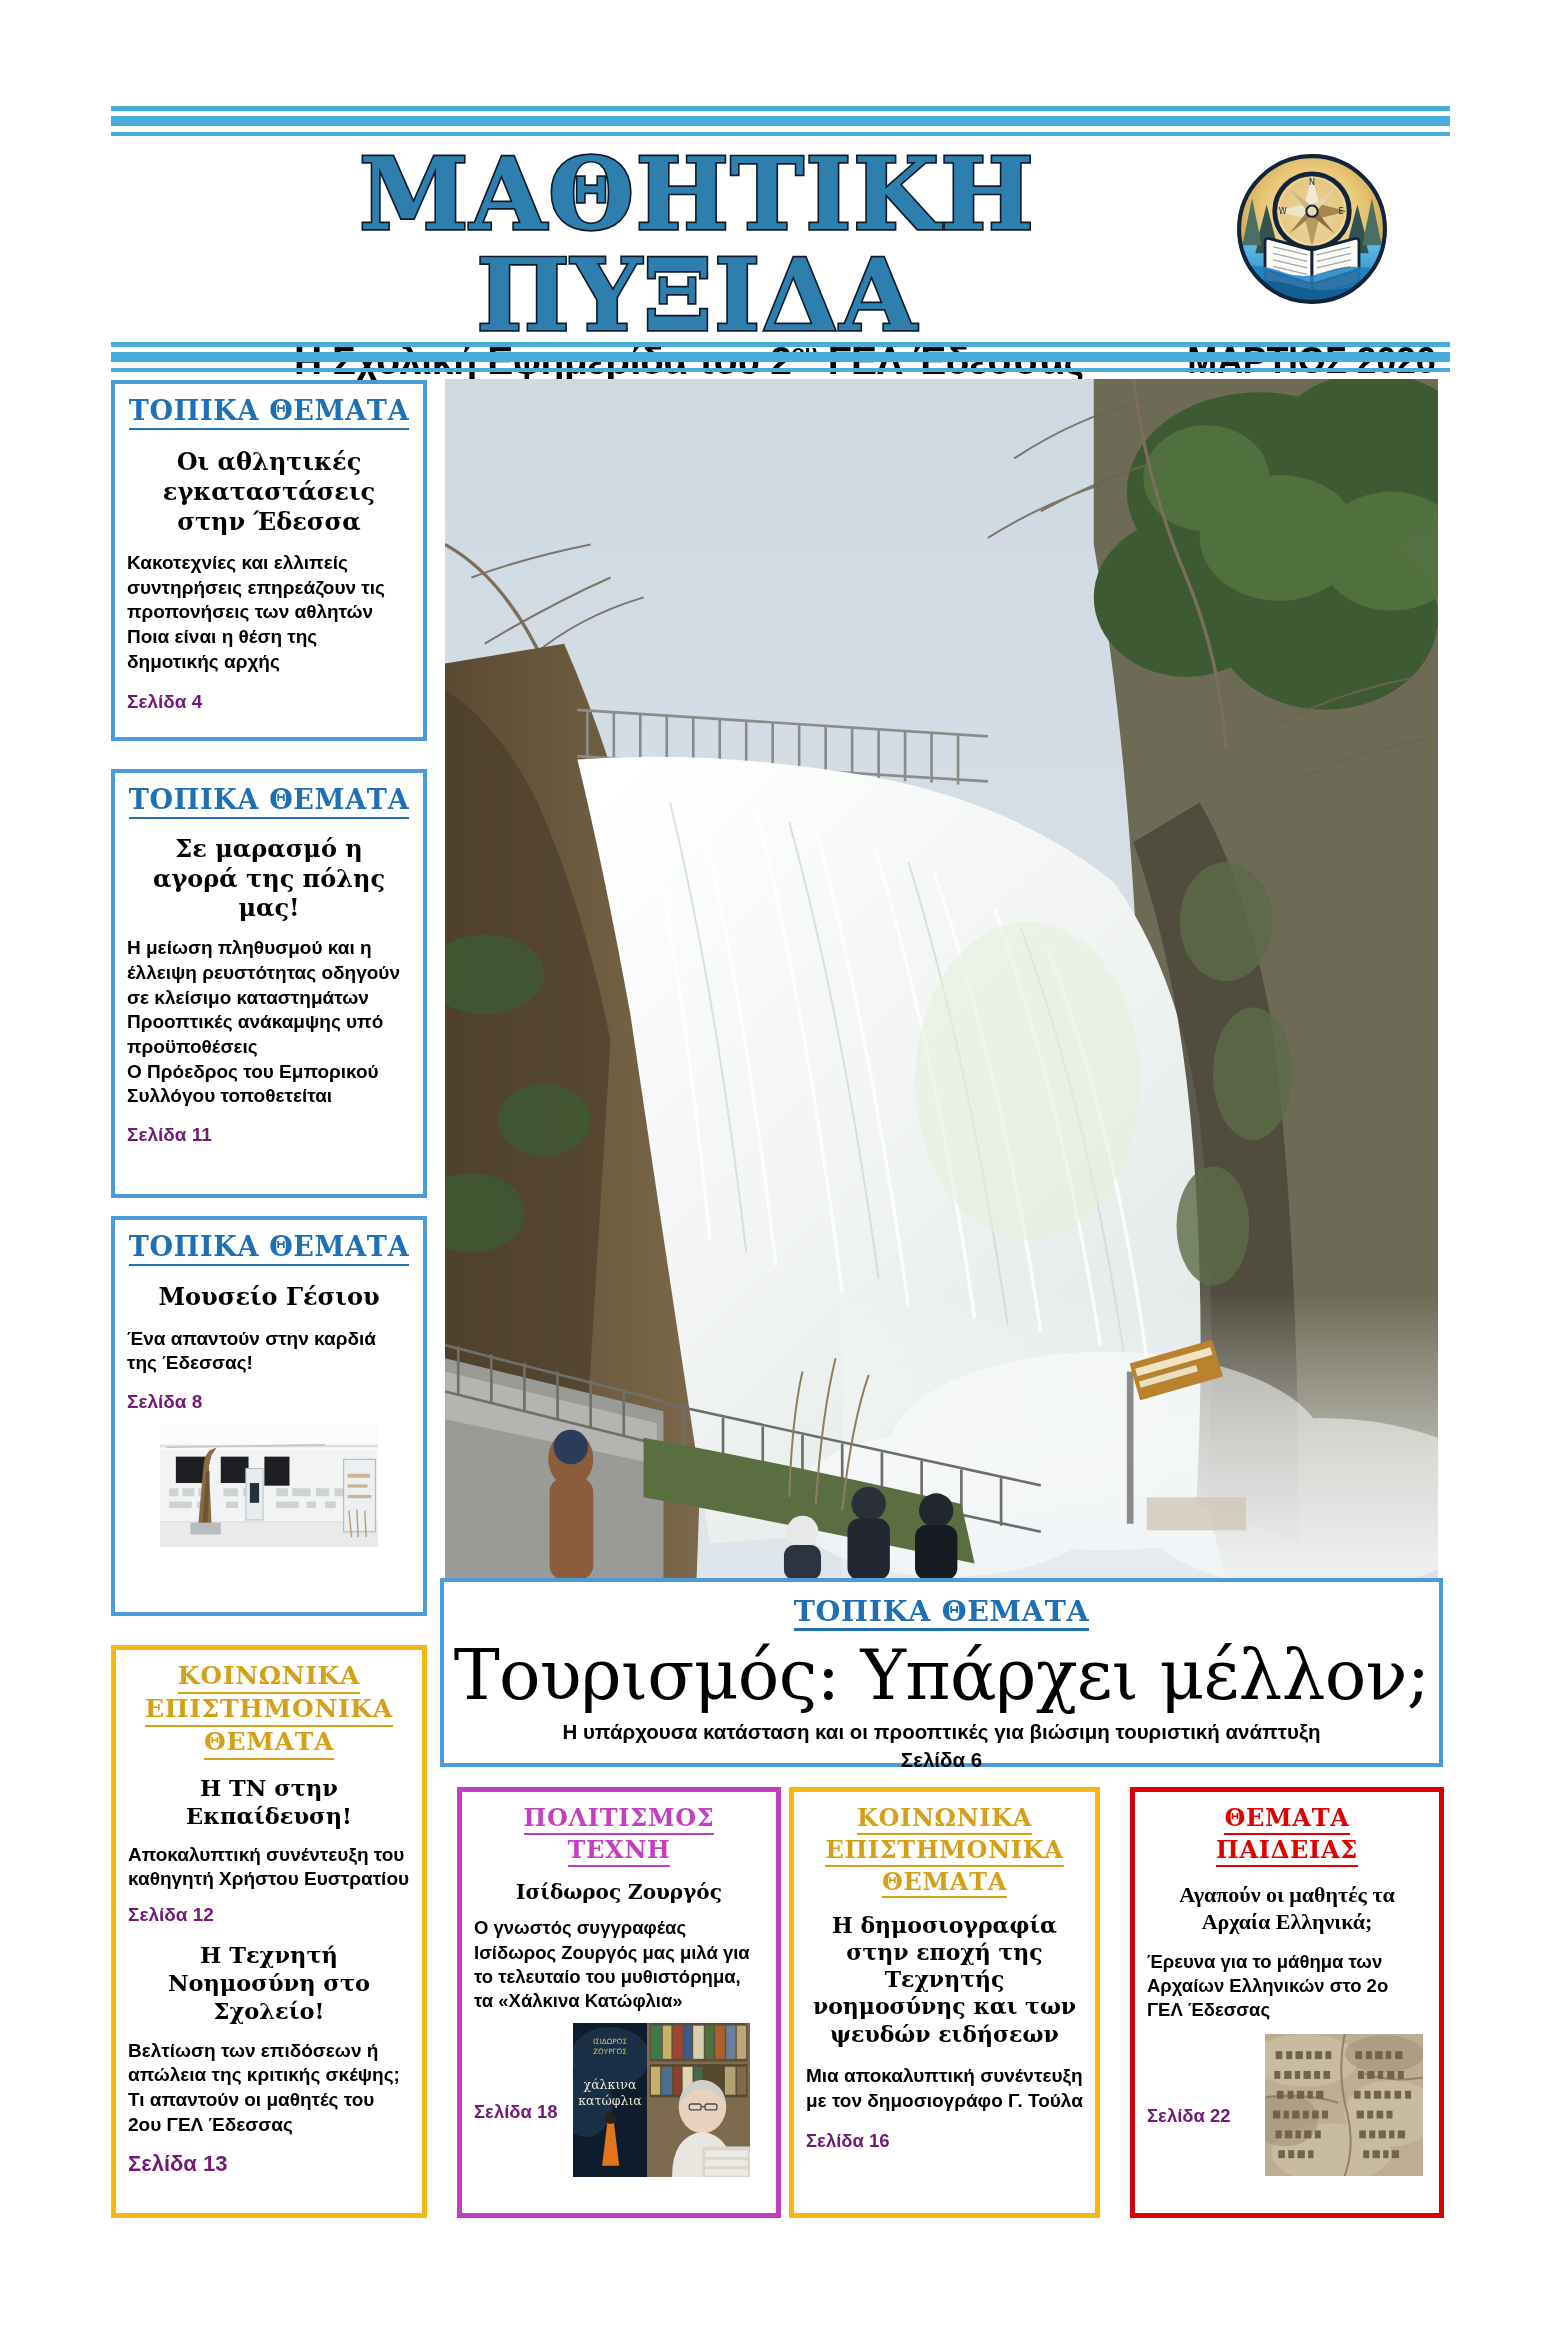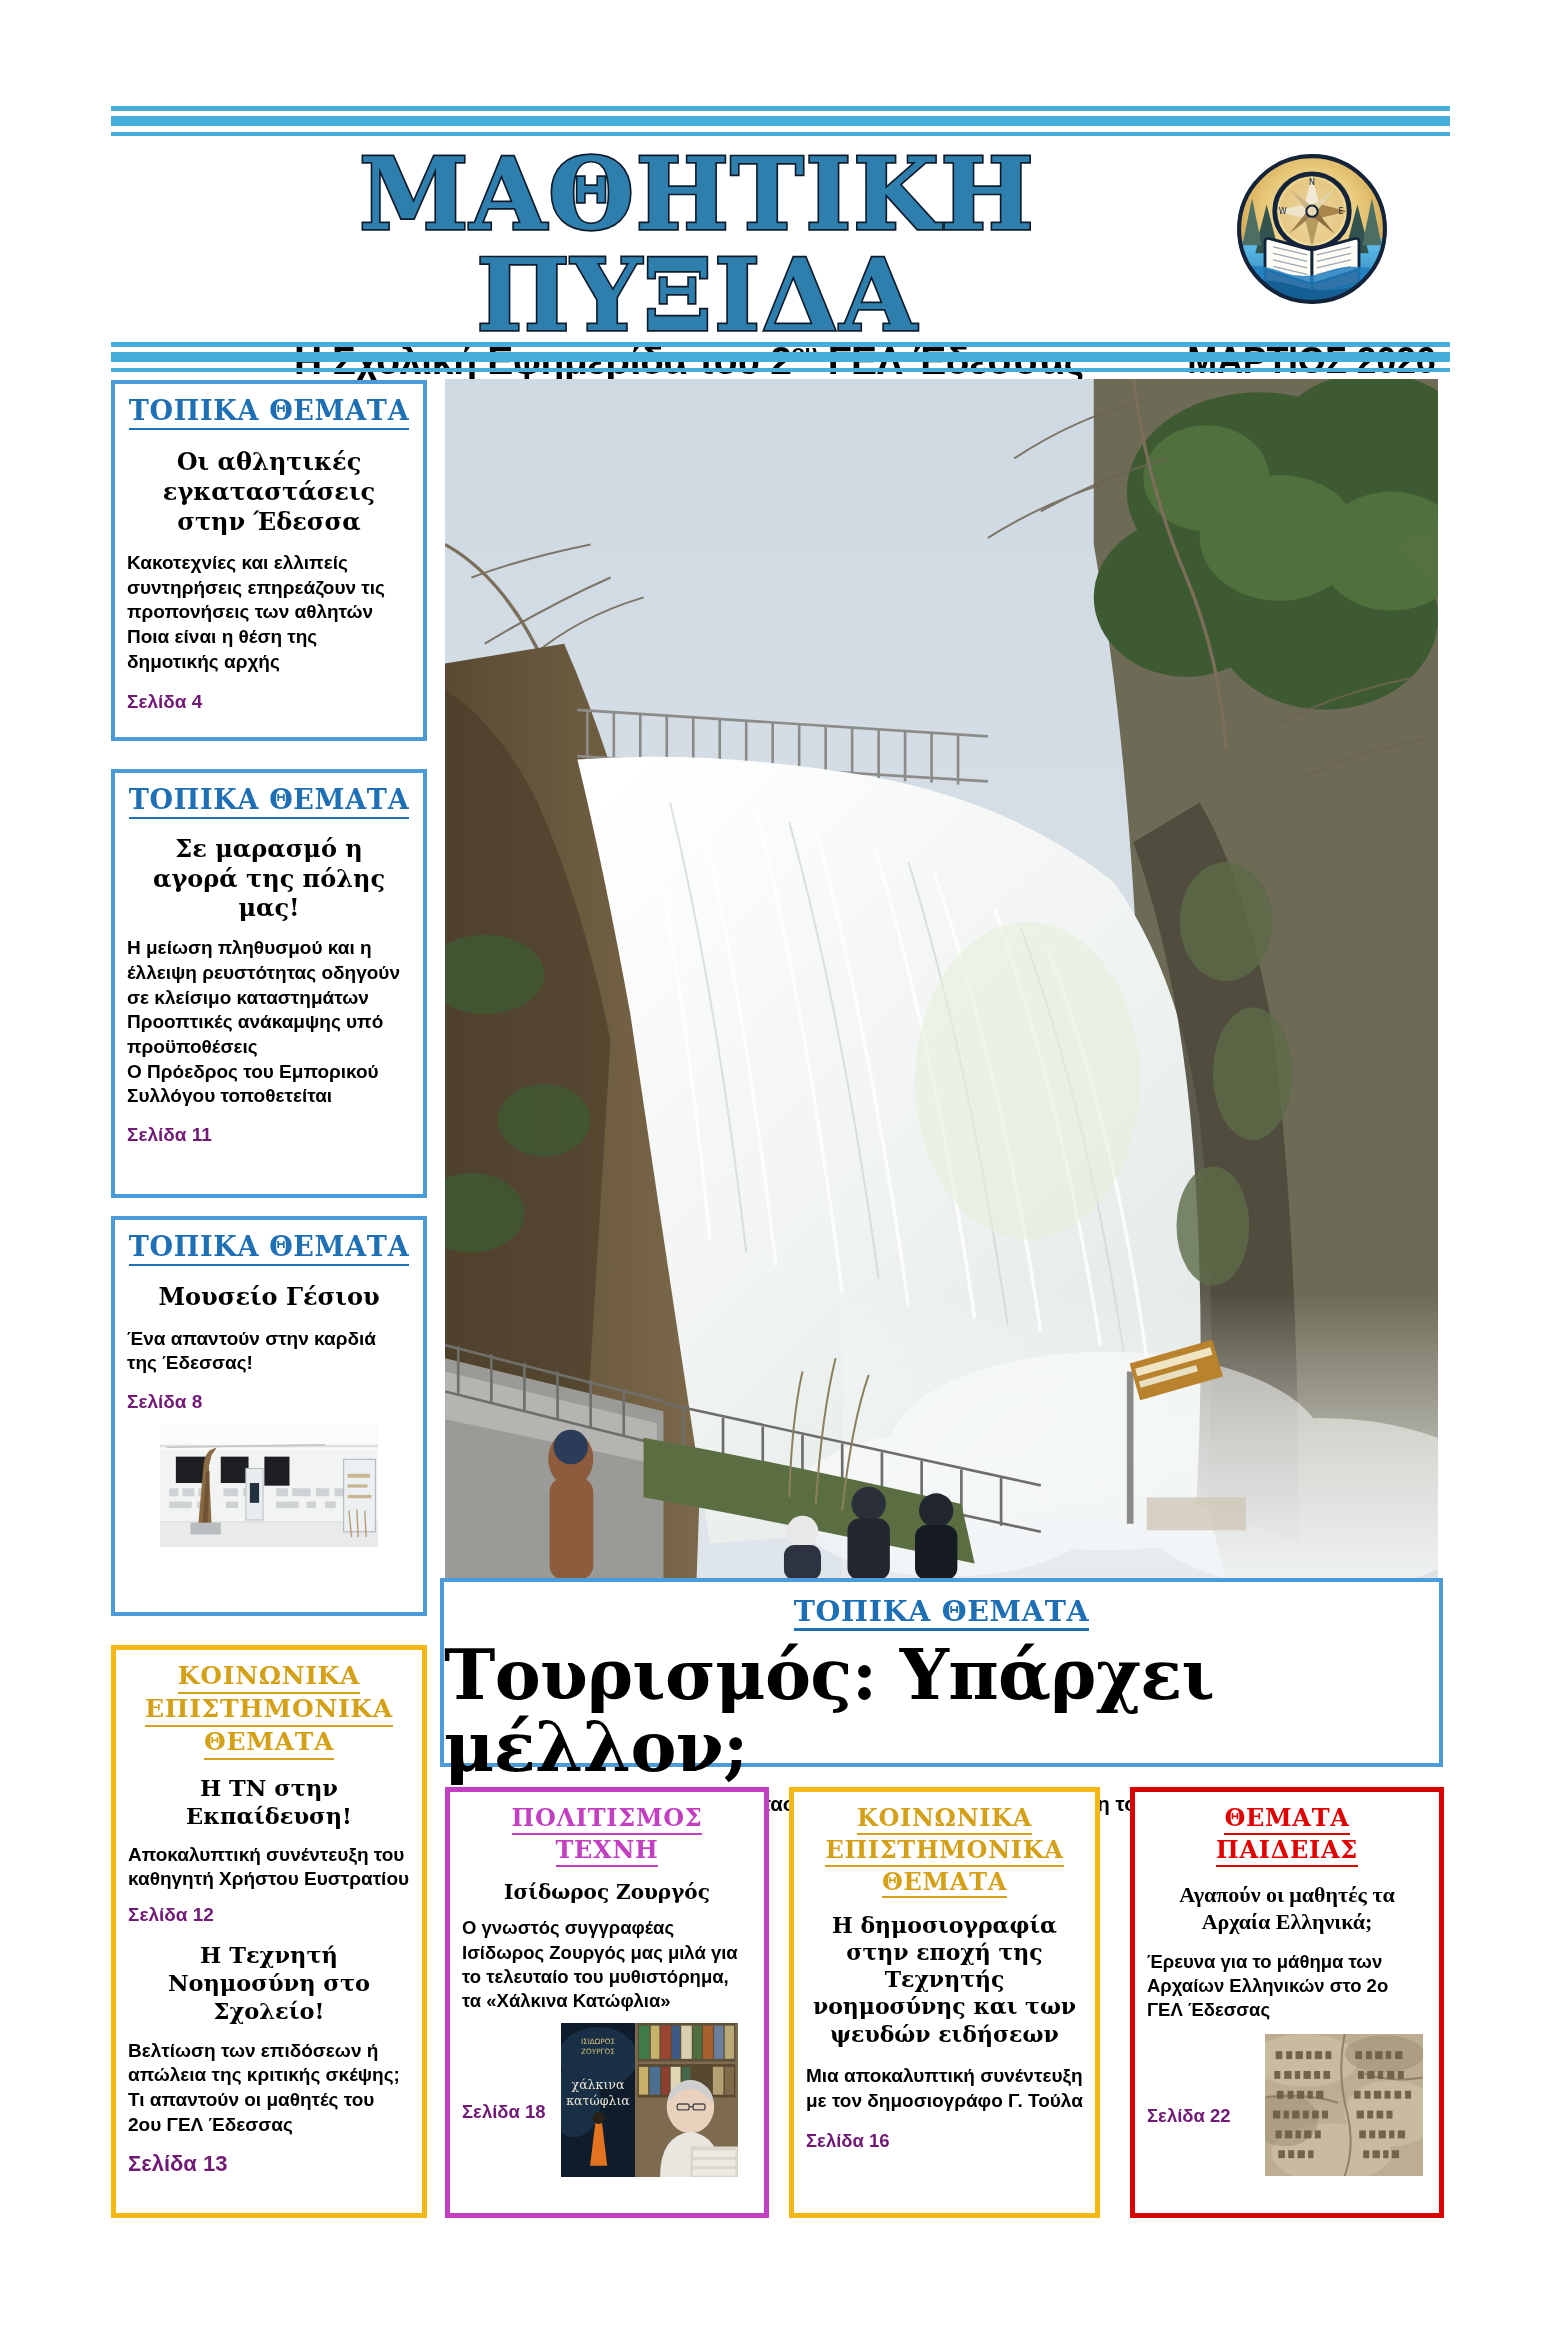--- a/index.html
+++ b/index.html
@@ -26,21 +26,21 @@
   .sub-left{position:absolute;left:183px;top:2.6px;font-family:"Liberation Sans",sans-serif;
     font-weight:bold;font-size:39px;color:#000;letter-spacing:-0.3px;white-space:nowrap;}
   .sub-left sup{font-size:22px;vertical-align:super;}
   .sub-right{position:absolute;right:14.6px;top:4px;font-family:"Liberation Sans",sans-serif;
     font-weight:bold;font-size:36px;color:#000;letter-spacing:-0.3px;white-space:nowrap;}
 
   
   .box{position:absolute;background:#fff;box-sizing:border-box;}
   .box.blue{border:4.6px solid #4A9BD8;}
   .box.gold{border:5.3px solid #F5B711;}
-  .box.orchid{border:5.3px solid #C game;}
+  .box.orchid{border:5.3px solid #C game;margin-left:12px;}
   .box.orchid{border:5.3px solid #C23FC2;}
   .box.red{border:5.3px solid #D80000;}
   .inner{padding:10.6px 12px 6.6px 12px;box-sizing:border-box;height:100%;}
 
   .kicker{font-family:"DejaVu Serif",serif;font-weight:bold;text-align:center;
     letter-spacing:0.7px;line-height:1.22;}
   .kicker span{display:inline-block;border-bottom:2.6px solid currentColor;padding-bottom:0.7px;}
   .k-blue{color:#1F6FB5;}
   .k-gold{color:#D4A017;}
   .k-orchid{color:#C23FC2;}
@@ -54,22 +54,22 @@
   .hero{position:absolute;left:445px;top:379px;width:993px;height:1201px;overflow:hidden;
     background:#9fb3c4;}
   .hero svg{display:block;width:100%;height:100%;}
 
   
   .heropanel{position:absolute;left:440px;top:1578px;width:1003px;height:189px;
     border:4.6px solid #4A9BD8;background:#fff;box-sizing:border-box;}
   .heropanel .hk{font-family:"DejaVu Serif",serif;font-weight:bold;color:#1F6FB5;
     text-align:center;font-size:28.5px;letter-spacing:0.7px;margin-top:12px;}
   .heropanel .hk span{display:inline-block;border-bottom:3.3px solid currentColor;}
-  .heroheadline{font-family:"DejaVu Serif",serif;font-weight:bold;color:#000;
-    font-size:69px;line-height:1.05;margin-top:8px;letter-spacing:-0.7px;}
+  .heroheadline{font-family:"DejaVu Serif",serif;font-weight:normal;color:#000;
+    text-align:center;font-size:69px;line-height:1.05;margin-top:8px;letter-spacing:-0.7px;}
   .herodeck{font-family:"Liberation Sans",sans-serif;font-weight:bold;color:#000;
     text-align:center;font-size:20.5px;line-height:1.35;margin-top:6.6px;}
 
   
   .ph{display:block;overflow:hidden;}
   .ph svg{display:block;width:100%;height:100%;}
 </style>
 </head>
 <body>
 

